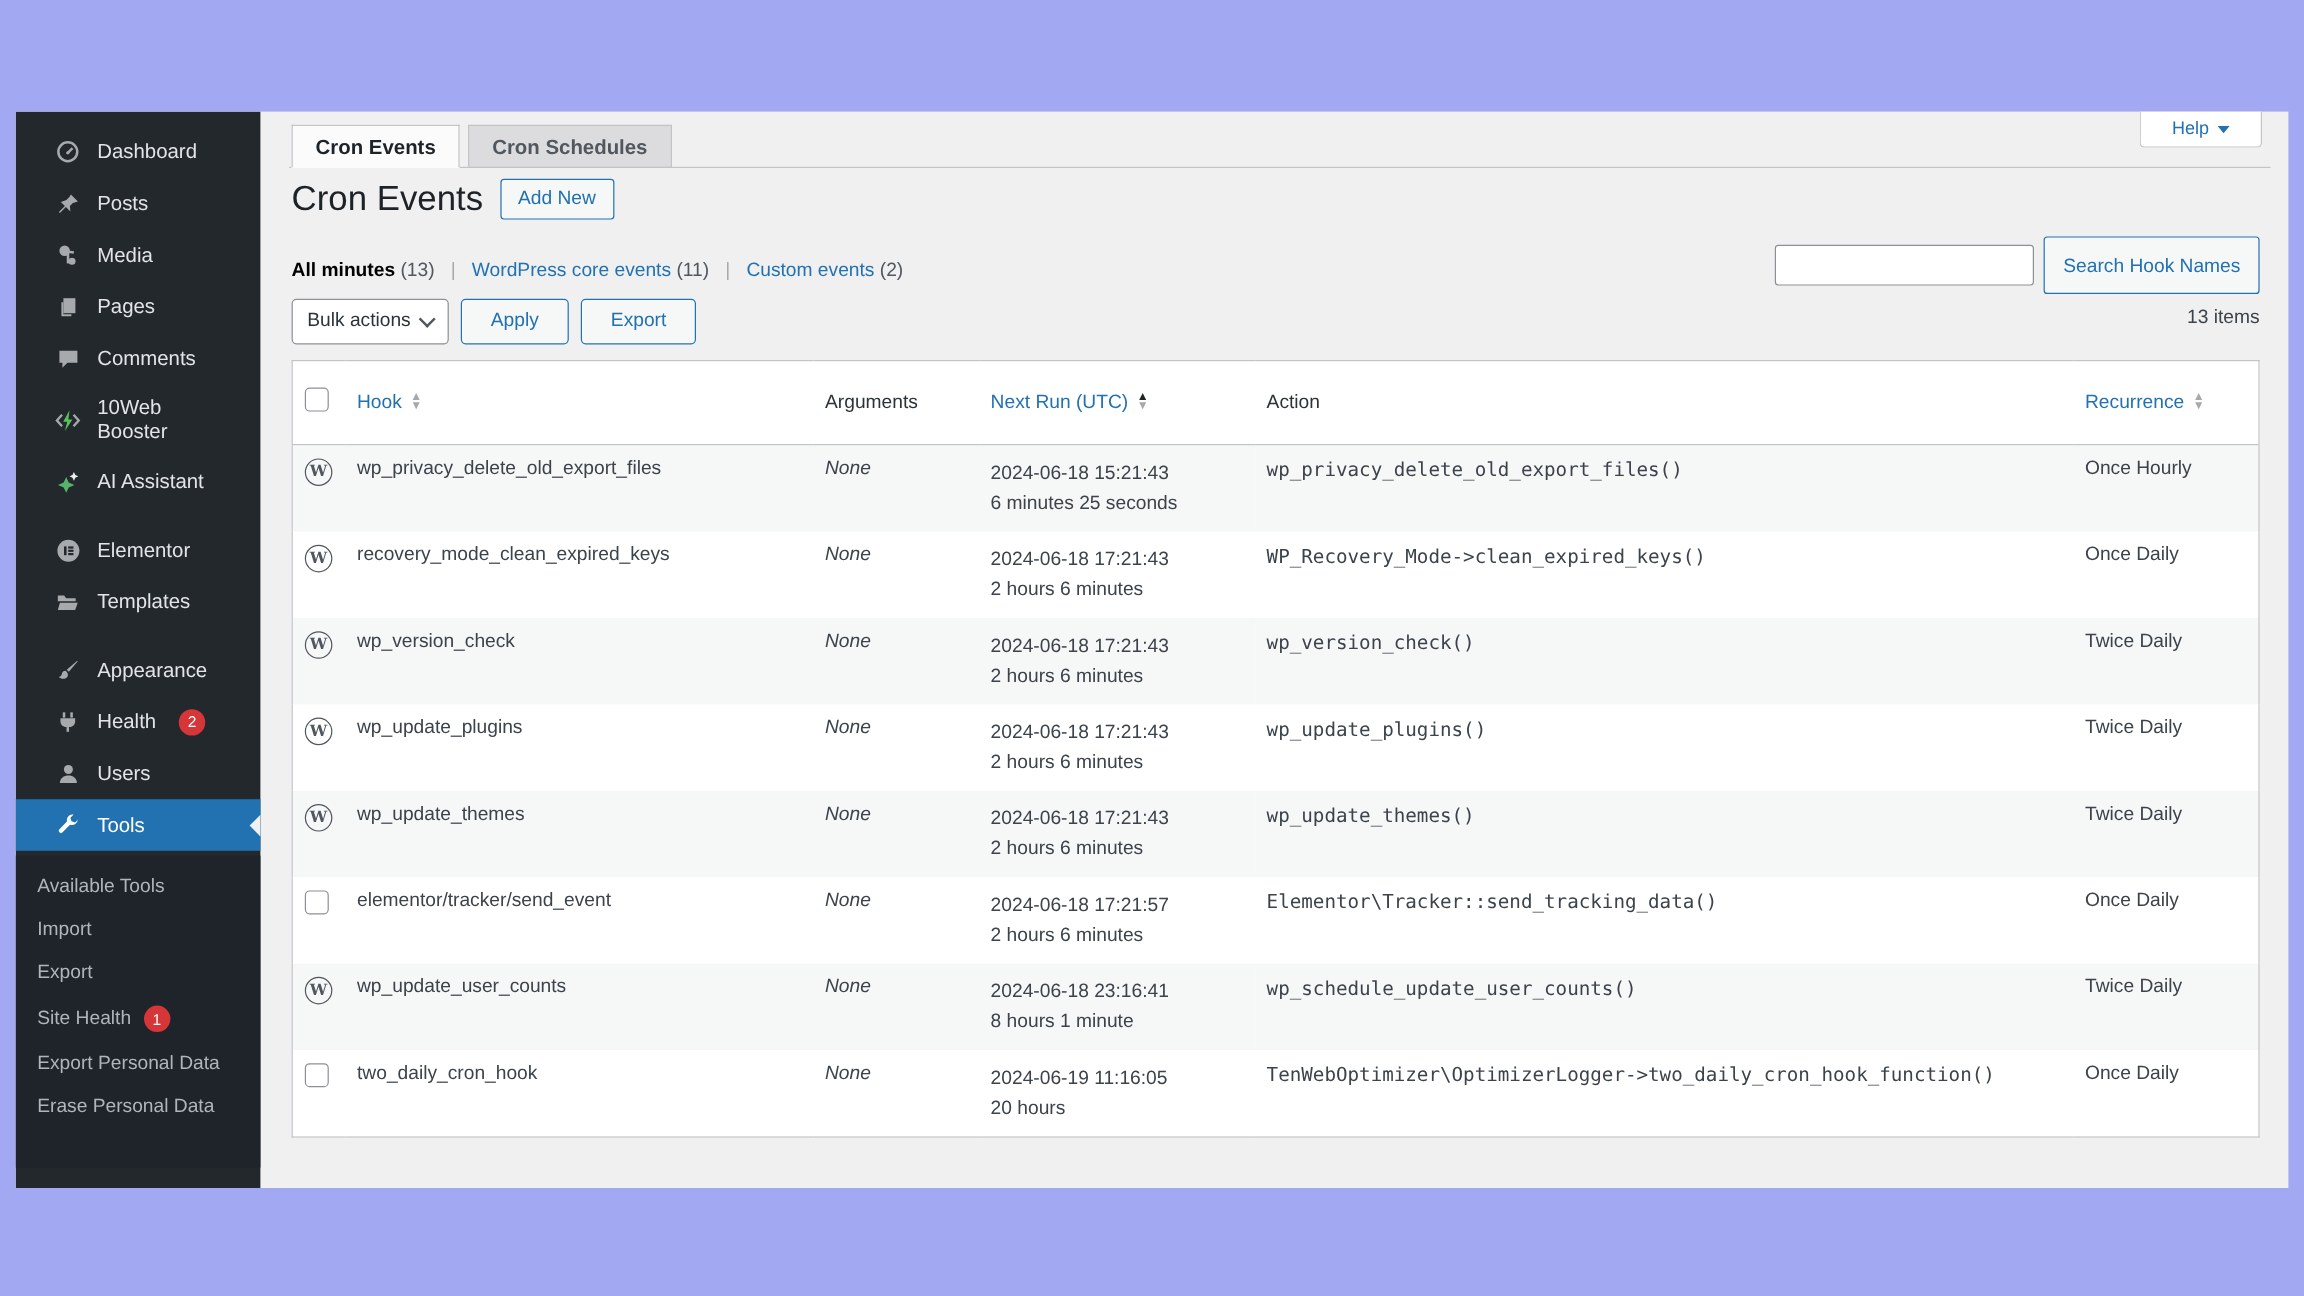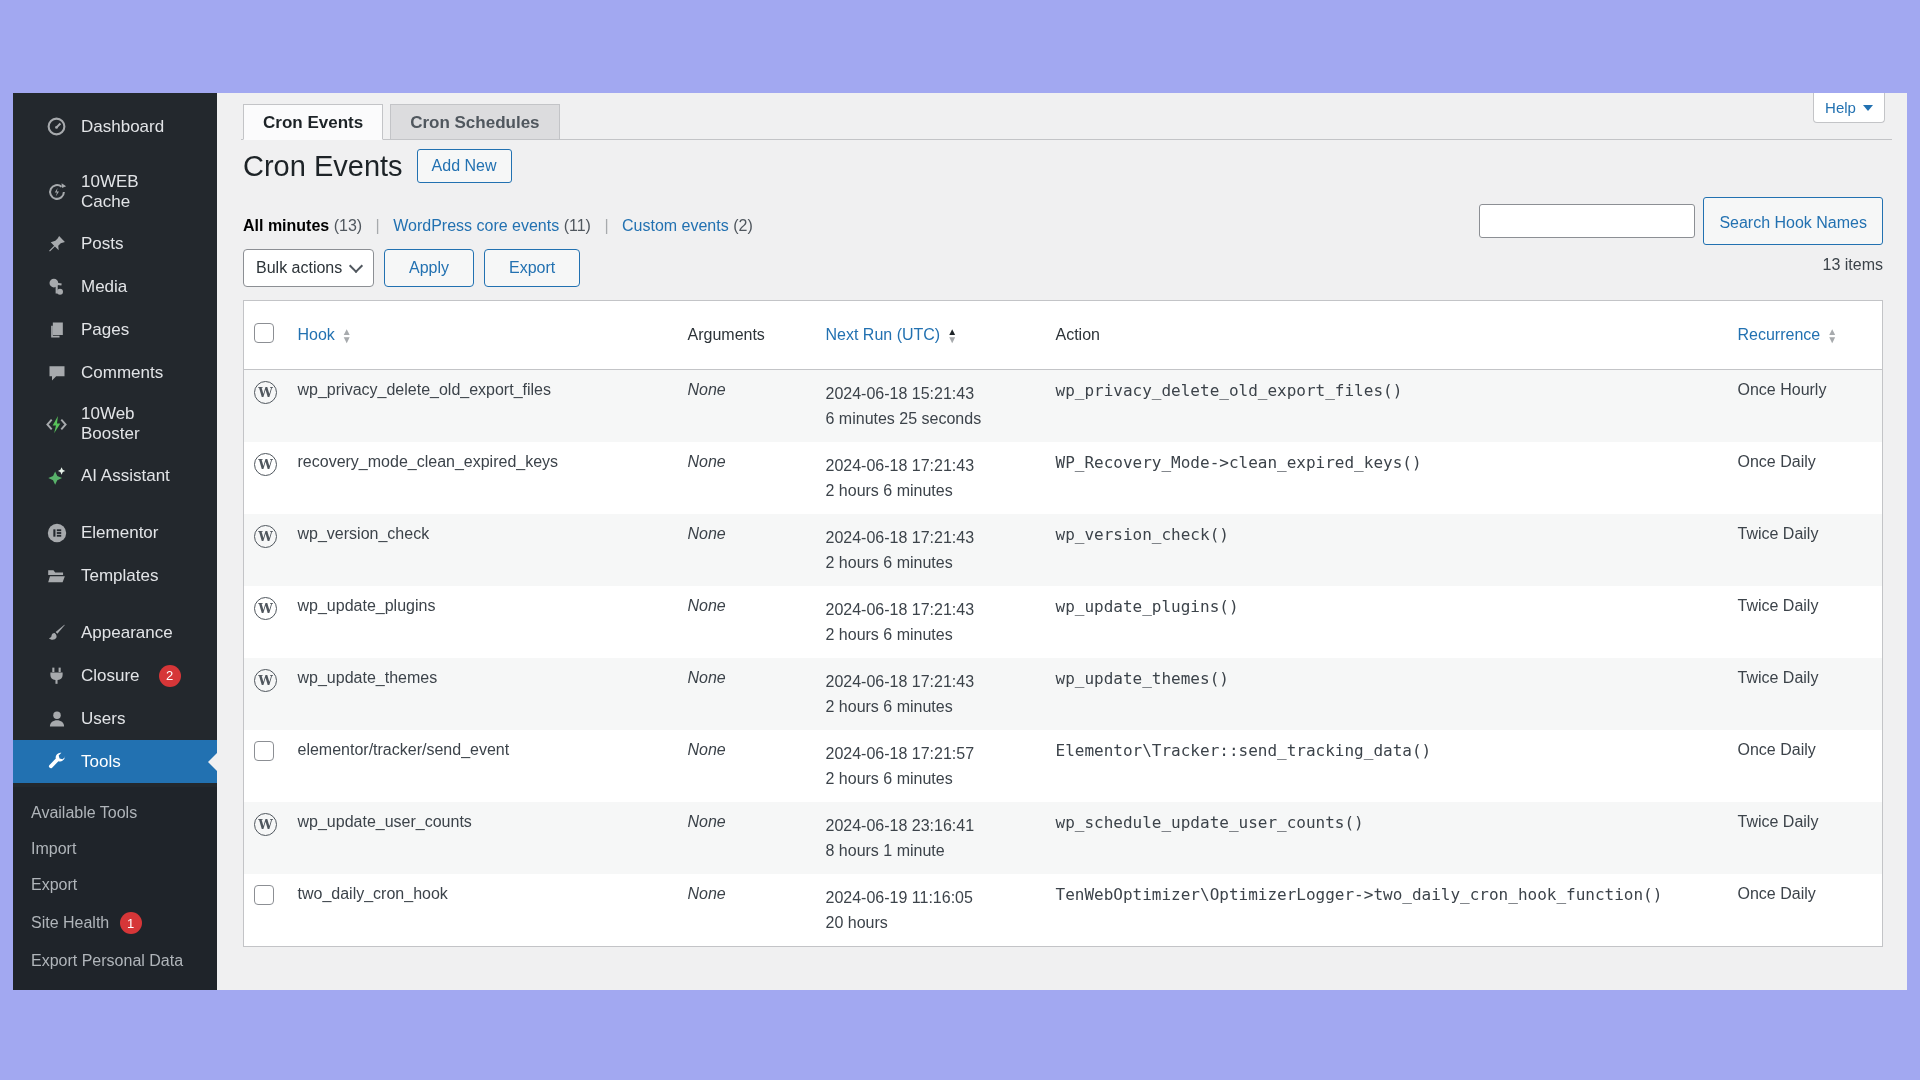--- a/index.html
+++ b/index.html
@@ -17,21 +17,21 @@
   .mi.active .ic{color:#fff;}
   .mi.active::after{content:"";position:absolute;right:0;top:50%;transform:translateY(-50%);
          border:9px solid transparent;border-right-color:#f0f0f1;}
   .badge{background:#d63638;color:#fff;border-radius:50%;min-width:22px;height:22px;font-size:13px;
          display:inline-flex;align-items:center;justify-content:center;margin-left:6px;padding:0 2px;box-sizing:border-box;}
   .submenu{background:#1f242a;padding:8px 0 14px;margin-top:4px;}
   .smi{padding:9px 16px 9px 18px;font-size:16px;color:#b0b5ba;cursor:pointer;}
 
   
   .content{flex:1;position:relative;color:#3c434a;}
-  .help-btn{position:absolute;top:0;right:22px;width:72px;height:30px;background:#fff;color:#2271b1;
+  .help-btn{position:absolute;top:0;right:22px;width:102px;height:30px;background:#fff;color:#2271b1;
          border:1px solid #c3c4c7;border-top:none;border-radius:0 0 4px 4px;font-size:15px;
          display:flex;align-items:center;justify-content:center;gap:7px;box-sizing:border-box;cursor:pointer;}
   .help-caret{width:0;height:0;border-left:5px solid transparent;border-right:5px solid transparent;
          border-top:6px solid #2271b1;}
   .tabline{position:absolute;top:46px;left:24px;right:15px;height:1px;background:#c3c4c7;}
   .tabs{position:absolute;left:26px;top:11px;display:flex;gap:7px;}
   .tab{padding:8px 19px;border:1px solid #c3c4c7;font-size:17px;font-weight:600;color:#50575e;
        background:#dcdcde;cursor:pointer;box-sizing:border-box;height:36px;}
   .tab.active{background:#fbfbfc;color:#1d2327;border-bottom-color:#fbfbfc;position:relative;z-index:2;}
 
@@ -101,30 +101,20 @@
         <span class="ic">
           <svg width="21" height="21" viewBox="0 0 24 24">
               <circle cx="12" cy="12" r="9" fill="none" stroke="currentColor" stroke-width="2.4"></circle>
               <path d="M12 13 L16.5 8.5" stroke="currentColor" stroke-width="2.4"></path>
               <circle cx="12" cy="13" r="1.6" fill="currentColor"></circle>
             </svg>
         </span>
         <span>Dashboard</span>
       </div>
 
-      <div class="mi gap">
-        <span class="ic">
-          <svg width="22" height="22" viewBox="0 0 24 24">
-              <path d="M19.5 12a7.5 7.5 0 1 1-2.6-5.7" fill="none" stroke="currentColor" stroke-width="2.2"></path>
-              <path d="M17 2.5 l0.4 5 4.6-1.8 z" fill="currentColor"></path>
-              <path d="M12.6 7.5 l-3 5 h2.4 l-1.4 4.5 3.6-5.5 h-2.4 z" fill="currentColor"></path>
-            </svg>
-        </span>
-        <span>10WEB Cache</span>
-      </div>
 
       <div class="mi">
         <span class="ic">
           <svg width="20" height="20" viewBox="0 0 24 24">
               <path d="M14.5 2.5 L21.5 9.5 L16.5 11 L13.5 14 L14 19.5 L9.5 15 L3.5 21 L2.5 20 L8.5 14 L4.5 10 L10 8 L13 5 Z" fill="currentColor"></path>
             </svg>
         </span>
         <span>Posts</span>
       </div>
 
@@ -215,21 +205,21 @@
 
       <div class="mi">
         <span class="ic">
           <svg width="21" height="21" viewBox="0 0 24 24">
               <rect x="7.2" y="3" width="2.4" height="5" fill="currentColor"></rect>
               <rect x="14.4" y="3" width="2.4" height="5" fill="currentColor"></rect>
               <path d="M5 8.5 h14 v3 c0 3.3 -2.2 5.5 -5.5 5.5 h-3 C7.2 17 5 14.8 5 11.5 z" fill="currentColor"></path>
               <rect x="10.8" y="17" width="2.4" height="4.5" fill="currentColor"></rect>
             </svg>
         </span>
-        <span>Closure</span>
+        <span>Health</span>
         <span class="badge">2</span>
       </div>
 
       <div class="mi">
         <span class="ic">
           <svg width="20" height="20" viewBox="0 0 24 24">
               <circle cx="12" cy="7.5" r="4.5" fill="currentColor"></circle>
               <path d="M3.5 21 c0 -5 4 -7.5 8.5 -7.5 s8.5 2.5 8.5 7.5 z" fill="currentColor"></path>
             </svg>
         </span>

